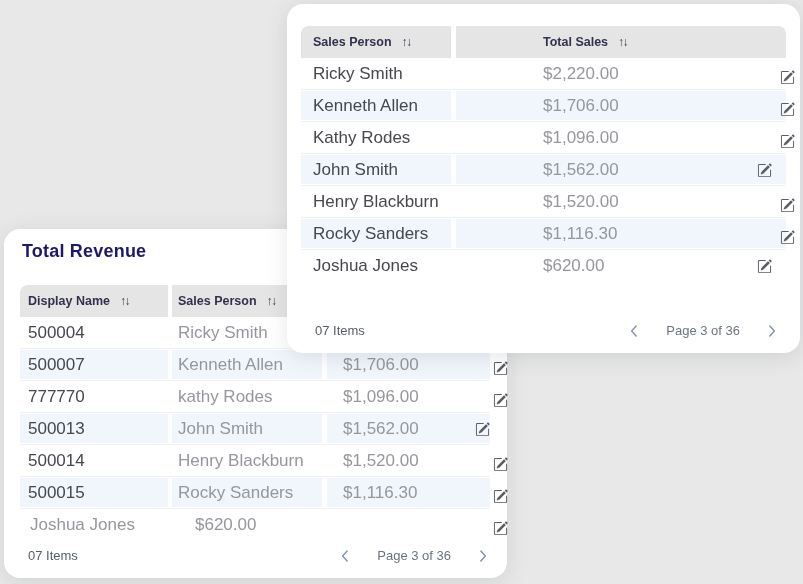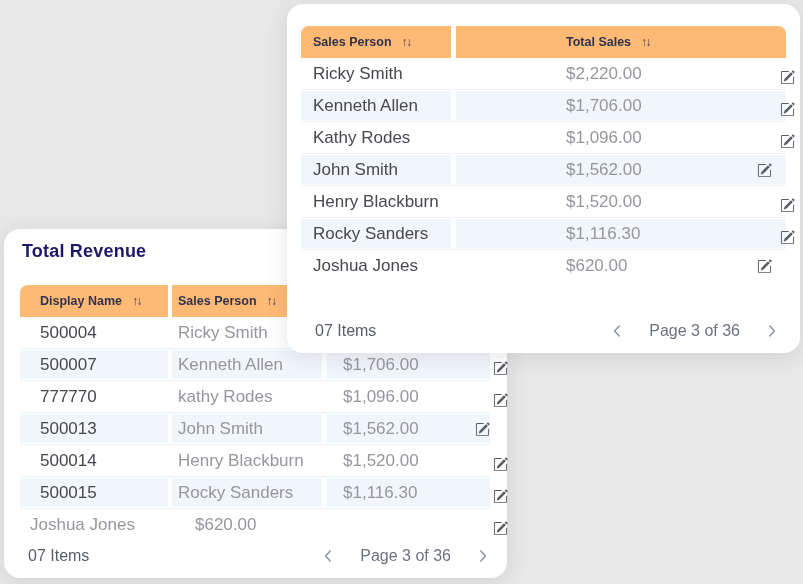--- a/index.html
+++ b/index.html
@@ -16,58 +16,58 @@
   .card-a{left:287px;top:4px;width:513px;height:349px;z-index:2;}
   .card-b{left:4px;top:229px;width:503px;height:349px;z-index:1;}
   .card-title{
     margin:10px 18px 0 18px;height:24px;line-height:24px;
     font-size:18px;font-weight:700;color:#1d1968;letter-spacing:.2px;
   }
   .table{margin:22px 14px 0 14px;}
   .card-b .table{margin-left:16px;margin-right:17px;}
   .thead{display:flex;height:32px;}
   .hcell{
-    background:#fdba74;display:flex;align-items:center;box-sizing:border-box;
+    background:#e5e5e5;display:flex;align-items:center;box-sizing:border-box;
     font-size:12.5px;font-weight:700;color:#32324e;
   }
   .hcell:first-child{border-radius:8px 0 0 0;}
   .hcell:last-child{border-radius:0 8px 0 0;}
   .sort{
     font-size:12px;font-weight:400;letter-spacing:-1.5px;color:#3a3a56;
     margin-left:10px;cursor:pointer;line-height:1;
   }
   .trow{position:relative;display:flex;height:32px;box-sizing:border-box;border-bottom:1px solid #eef1f6;}
   .trow:last-child{border-bottom:none;}
   .cell{
     display:flex;align-items:center;box-sizing:border-box;height:100%;
     font-size:17px;color:#96969d;
   }
   .cell.dark{color:#47474f;}
   .alt .cell{background:#f1f5fc;border-top:1px solid #fff;border-bottom:1px solid #fff;}
   
   .card-a .c1{width:150px;padding-left:12px;}
-  .card-a .c2{width:330px;margin-left:5px;padding-left:110px;}
-  .card-b .c1{width:148px;padding-left:20px;}
+  .card-a .c2{width:330px;margin-left:5px;padding-left:87px;}
+  .card-b .c1{width:148px;padding-left:8px;}
   .card-b .c2{width:150px;margin-left:4px;padding-left:6px;}
   .card-b .c3{width:163px;margin-left:5px;padding-left:16px;}
   
   .edit{
     position:absolute;width:16px;height:16px;padding:0;border:none;background:transparent;
     color:#5b5b64;cursor:pointer;line-height:0;
   }
   .edit svg{width:15px;height:15px;}
   .card-a .edit.edge{left:478px;top:11px;}
   .card-a .edit.inline{left:455px;top:8px;}
   .card-b .edit.edge{left:472px;top:11px;}
   .card-b .edit.inline{left:454px;top:8px;}
   
   .cfooter{
     position:absolute;left:0;right:0;bottom:0;height:37px;
     display:flex;align-items:center;justify-content:space-between;
-    font-size:16px;
+    font-size:13px;
   }
   .card-a .cfooter{padding:0 24px 4px 28px;}
   .card-b .cfooter{padding:0 20px 4px 24px;}
   .items-count{color:#575d68;}
   .pager{display:flex;align-items:center;gap:28px;}
   .pager .page-label{color:#6c7380;}
   .chev{background:transparent;border:none;padding:0;line-height:0;cursor:pointer;}
   .chev svg{stroke:#8391a5;}
   .hidden-defs{position:absolute;width:0;height:0;overflow:hidden;}
 </style>

